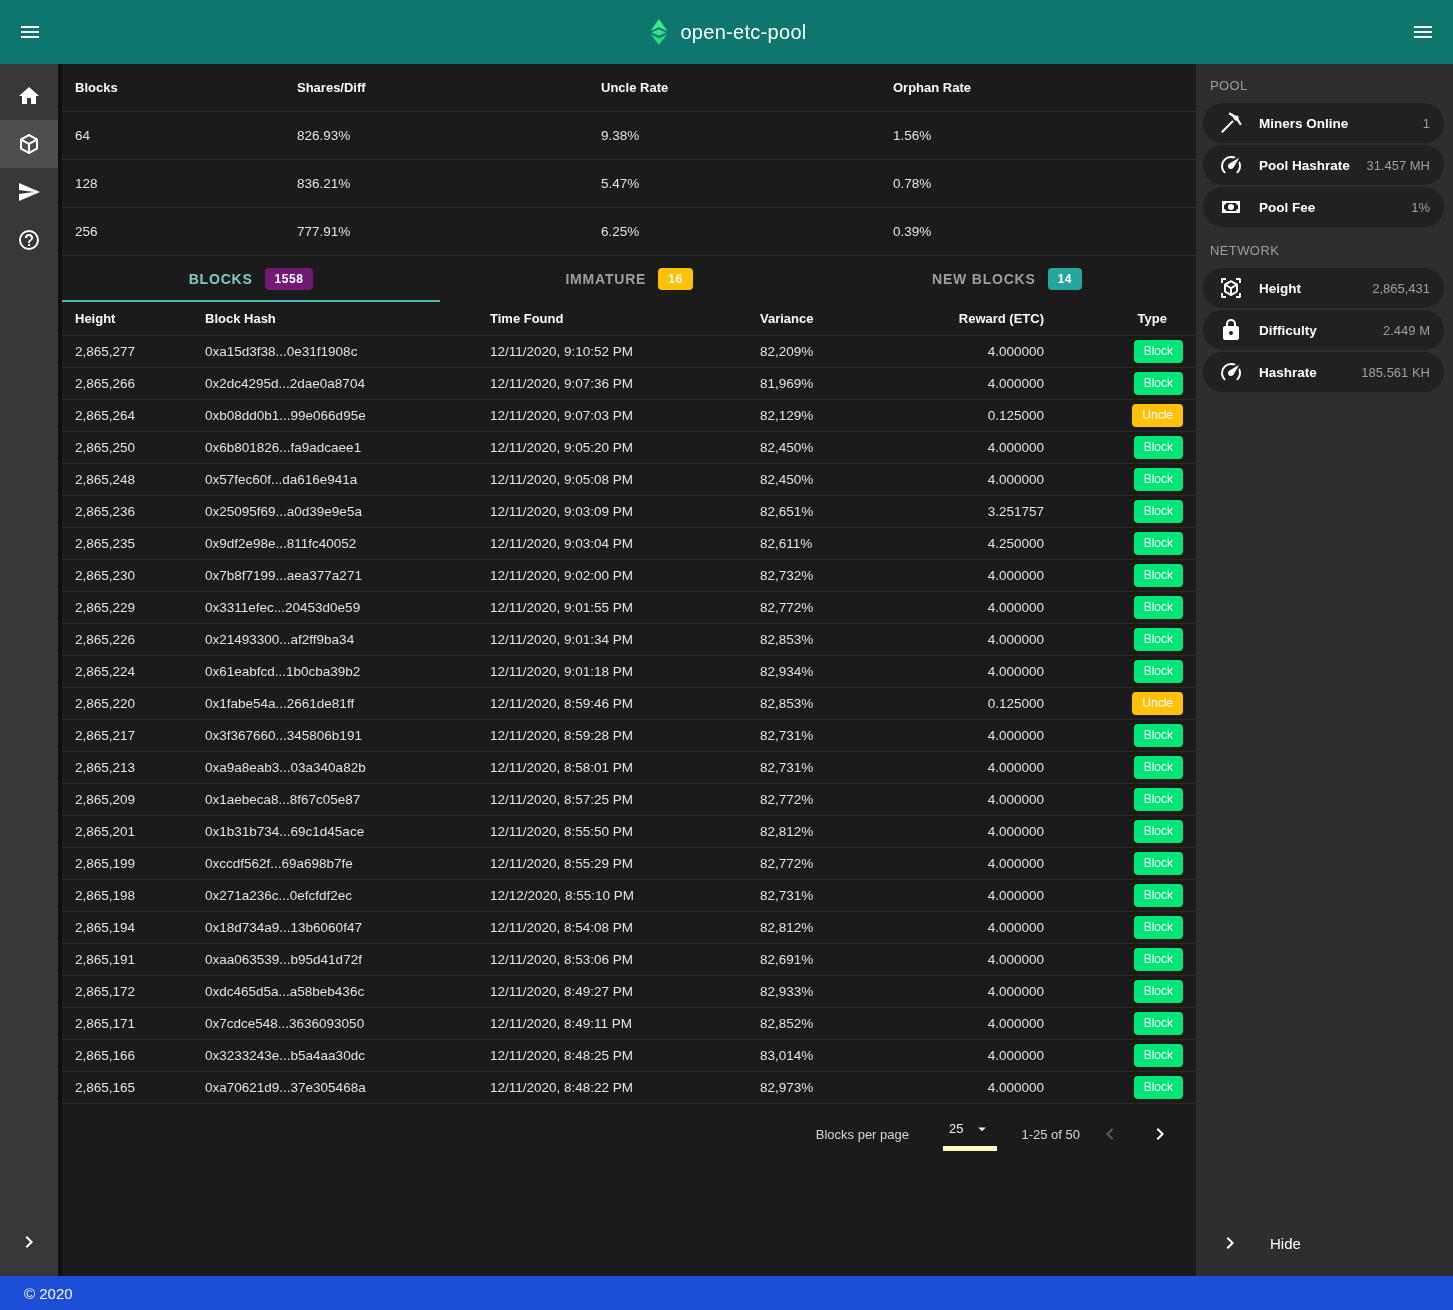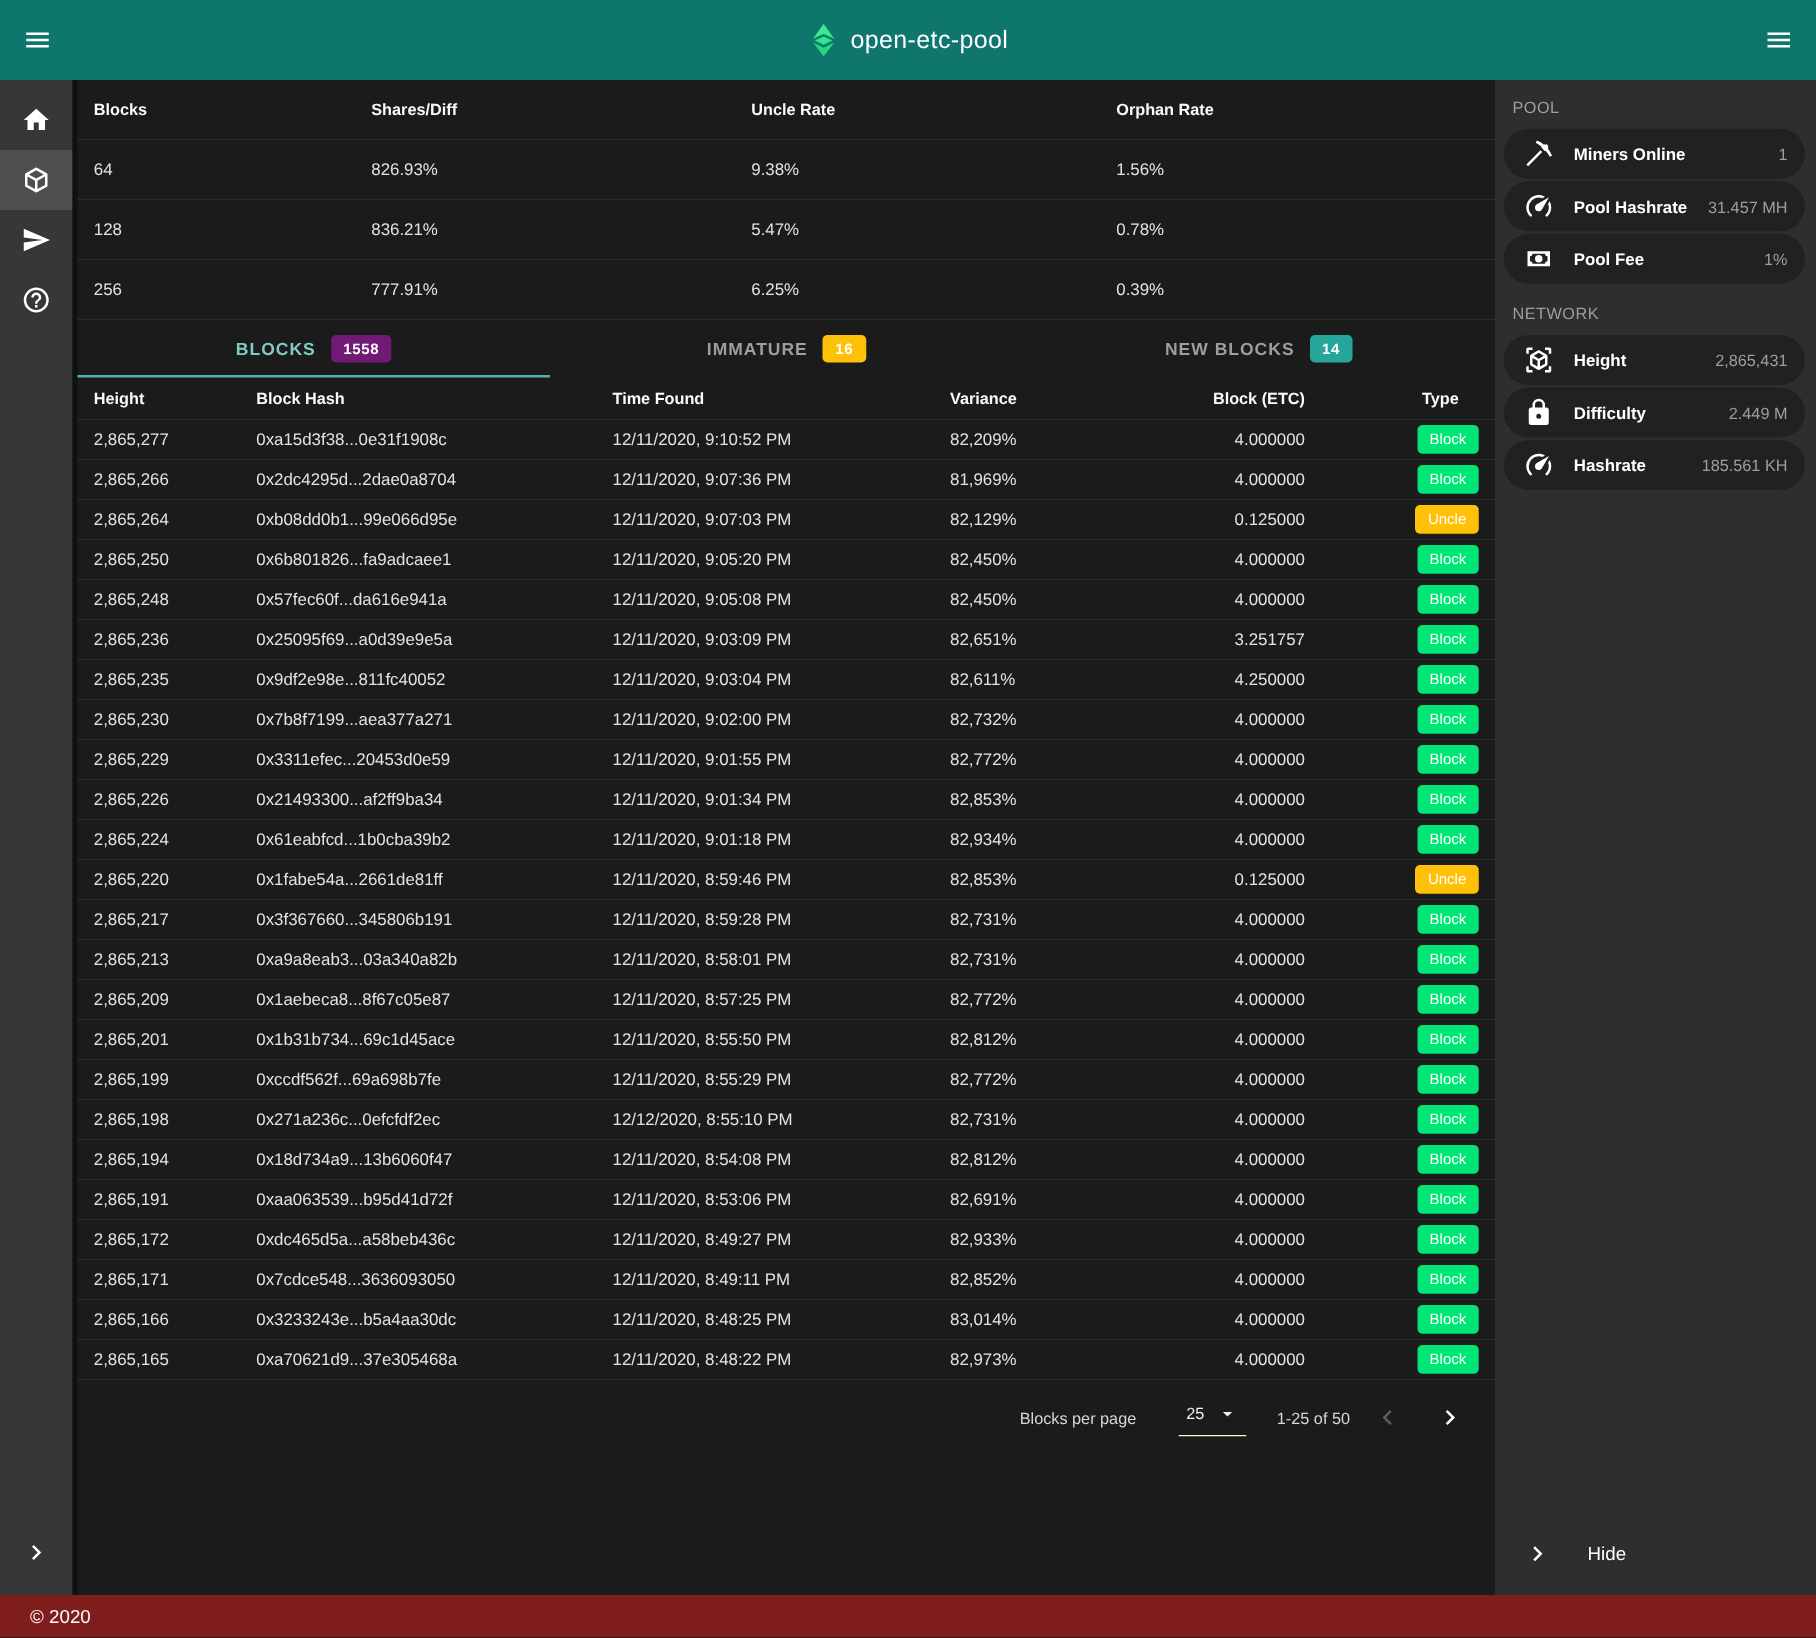--- a/index.html
+++ b/index.html
@@ -58,39 +58,39 @@
   .cell-reward { text-align:right; }
   .cell-type { text-align:right; }
   .thead .cell-type { padding-right:16px; }
   .badge { display:inline-block; min-width:28px; text-align:center; border-radius:4px;
            padding:4px 10px; font-size:12px; color:#fff; line-height:1.2; }
 
   
   .pagination { height:60px; display:flex; align-items:center; justify-content:flex-end;
                 padding-right:16px; font-size:13px; color:#d6d6d6; }
   .per-page-select { display:flex; align-items:center; gap:10px; margin-left:34px;
-                     border-bottom:1px solid #fef9c3; padding:2px 6px 8px 6px; cursor:pointer; color:#eee; }
+                     border-bottom:5px solid #fef9c3; padding:2px 6px 8px 6px; cursor:pointer; color:#eee; }
   .page-range { margin-left:24px; }
   .page-btn { width:40px; height:40px; display:flex; align-items:center; justify-content:center;
               margin-left:10px; color:#fff; cursor:pointer; border-radius:50%; }
   .page-btn.disabled { color:#5d5d5d; cursor:default; }
 
   
   .rside { width:257px; background:#2e2e2e; display:flex; flex-direction:column; }
   .section-title { color:#9e9e9e; font-size:13px; padding:14px 14px 8px 14px; letter-spacing:.4px; }
   .chip { height:40px; margin:2px 9px 2px 7px; background:#212121; border-radius:20px;
           display:flex; align-items:center; padding:0 14px 0 16px; }
   .chip .chip-icon { color:#fff; }
   .chip-label { margin-left:16px; font-weight:bold; color:#fff; font-size:13.5px; white-space:nowrap; }
   .chip-value { margin-left:auto; color:#9e9e9e; font-size:13px; white-space:nowrap; }
   .hide-row { margin-top:auto; height:66px; display:flex; align-items:center; padding-left:22px; gap:28px;
               color:#fff; font-size:15px; cursor:pointer; }
 
   
-  .footer { height:34px; background:#7f1d1d; display:flex; align-items:center;
+  .footer { height:34px; background:#1d4ed8; display:flex; align-items:center;
             padding-left:24px; font-size:15px; color:#fafafa; }
 </style>
 </head>
 <body>
 
 <div class="topbar">
   <div class="menu-btn">
       <span>
         <svg width="24" height="24" viewBox="0 0 24 24">
           <path fill="currentColor" d="M3,6H21V8H3V6M3,11H21V13H3V11M3,16H21V18H3V16Z"></path>
@@ -199,21 +199,21 @@
             <span class="tab-label">NEW BLOCKS</span>
             <span class="tab-badge" style="background: rgb(38, 166, 154);">14</span>
           </div>
         </div>
 
       <div class="thead">
         <div>Height</div>
         <div>Block Hash</div>
         <div>Time Found</div>
         <div>Variance</div>
-        <div class="cell-reward">Block (ETC)</div>
+        <div class="cell-reward">Reward (ETC)</div>
         <div class="cell-type">Type</div>
       </div>
       <div>
           <div class="block-row">
             <div>2,865,277</div>
             <div>0xa15d3f38...0e31f1908c</div>
             <div>12/11/2020, 9:10:52 PM</div>
             <div>82,209%</div>
             <div class="cell-reward">4.000000</div>
             <div class="cell-type"><span class="badge" style="background: rgb(0, 230, 118);">Block</span></div>

